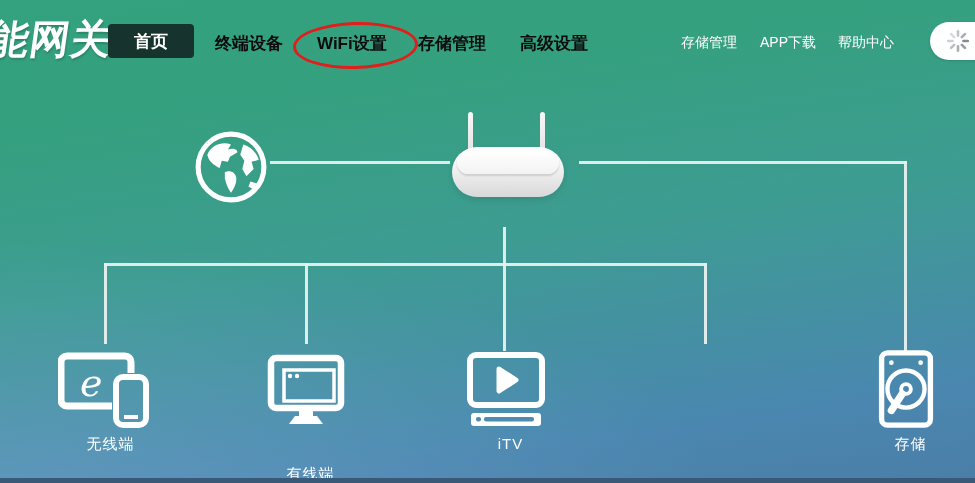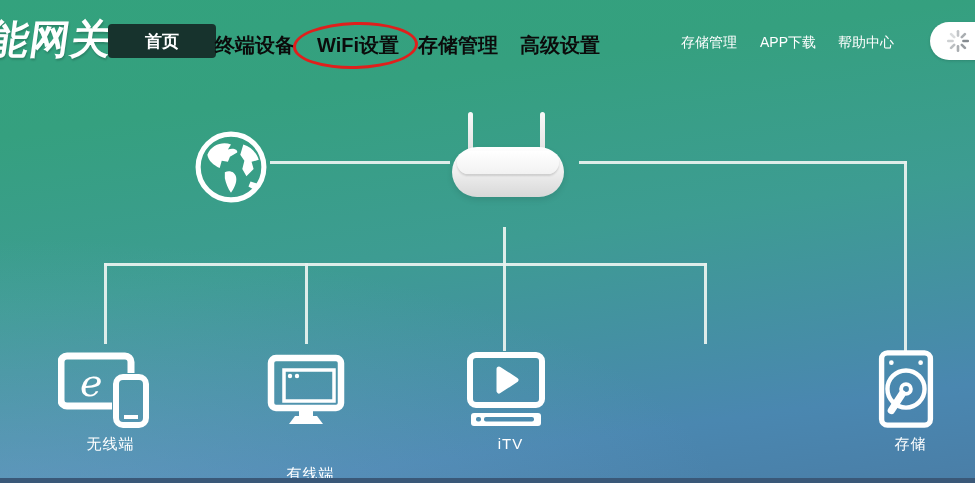--- a/index.html
+++ b/index.html
@@ -10,26 +10,26 @@
       radial-gradient(120% 90% at 0% 105%, rgba(130,170,215,0.40), rgba(130,170,215,0) 62%),
       linear-gradient(172deg,#33a27d 0%,#35a07f 22%,#3d9c92 50%,#4a87b0 84%,#4a7ea7 100%);
   }
   
   .logo{
     position:absolute;left:-52px;top:12px;color:#fff;font-size:40px;font-weight:bold;
     transform:skewX(-8deg);letter-spacing:1px;white-space:nowrap;
     text-shadow:1px 2px 2px rgba(0,0,0,0.18);
   }
   .nav-active{
-    position:absolute;left:108px;top:24px;width:108px;height:34px;border-radius:4px;
+    position:absolute;left:108px;top:24px;width:86px;height:34px;border-radius:4px;
     background:#17332d;color:#fff;font-size:17px;font-weight:600;
     display:flex;align-items:center;justify-content:center;cursor:pointer;
   }
   .nav-item{
-    position:absolute;top:32px;font-size:20px;font-weight:600;color:#0b0b0b;
+    position:absolute;top:32px;font-size:17px;font-weight:600;color:#0b0b0b;
     white-space:nowrap;cursor:pointer;
   }
   .quick-link{
     position:absolute;top:34px;font-size:14px;color:#fff;white-space:nowrap;cursor:pointer;
   }
   .annotation-ellipse{
     position:absolute;left:293px;top:22px;width:119px;height:41px;
     border:3px solid #e01f1c;border-radius:50%;transform:rotate(-1.5deg);
     pointer-events:none;
   }

